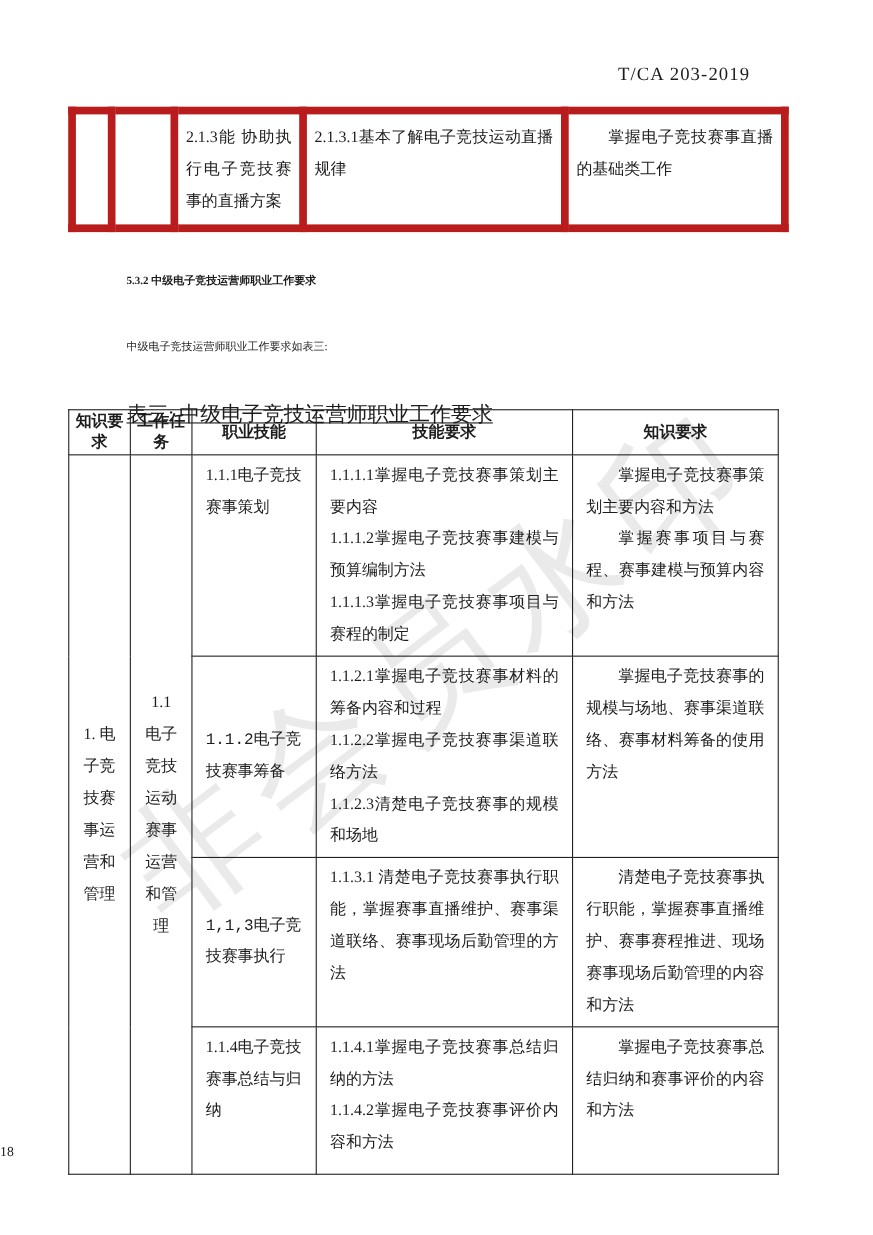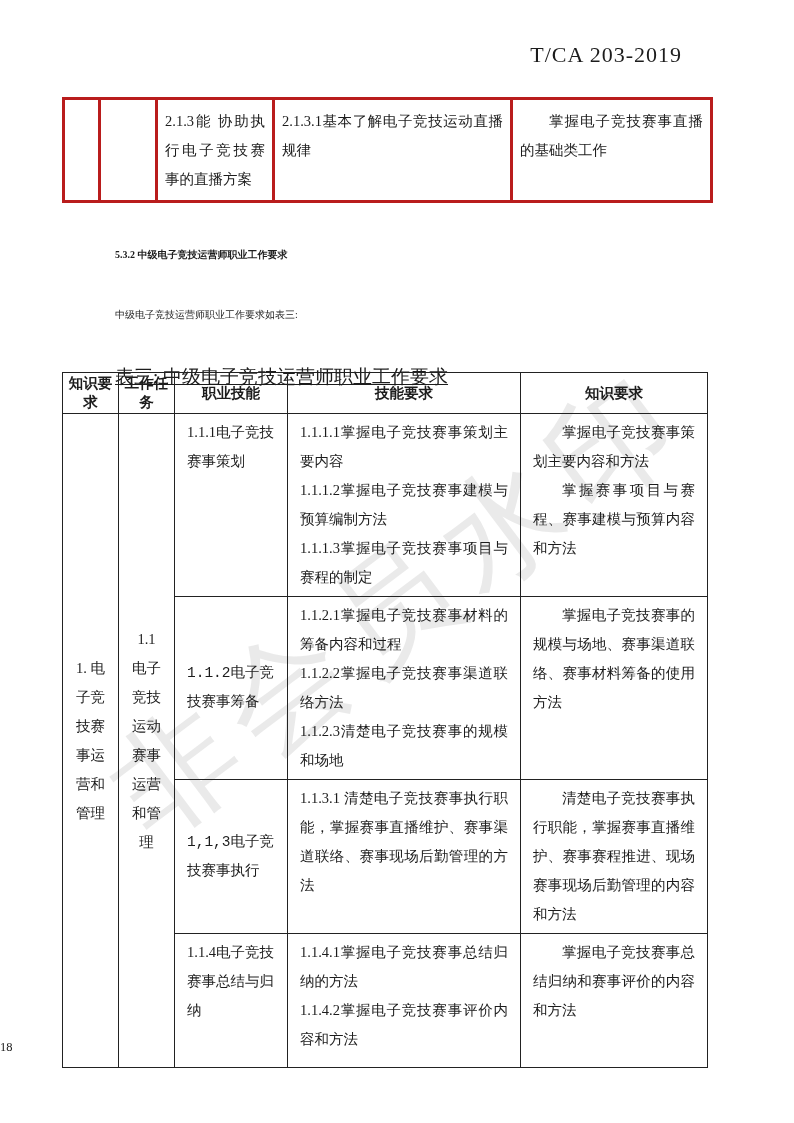--- a/index.html
+++ b/index.html
@@ -25,38 +25,38 @@
     white-space: nowrap;
     color: rgba(80, 80, 80, 0.12);
     z-index: 0;
     font-family: "Liberation Serif", "DejaVu Serif", serif;
     user-select: none;
   }
 
   
   .doc-code {
     position: absolute;
-    top: 42px;
+    top: 58px;
     right: 112px;
-    font-size: 22px;
+    font-size: 17px;
     letter-spacing: 1px;
   }
 
   
   .cont-table {
     position: absolute;
     left: 62px;
     top: 97px;
     border-collapse: collapse;
     table-layout: fixed;
     width: 648px;
     border-bottom: 2px solid #111;
   }
   .cont-table td {
-    border: 3px solid #b91c1c;
+    border: 7px solid #b91c1c;
     vertical-align: top;
     font-size: 14.5px;
     line-height: 29px;
     padding: 7px 7px 4px 7px;
     height: 89px;
     text-align: justify;
     overflow: hidden;
   }
 
   

